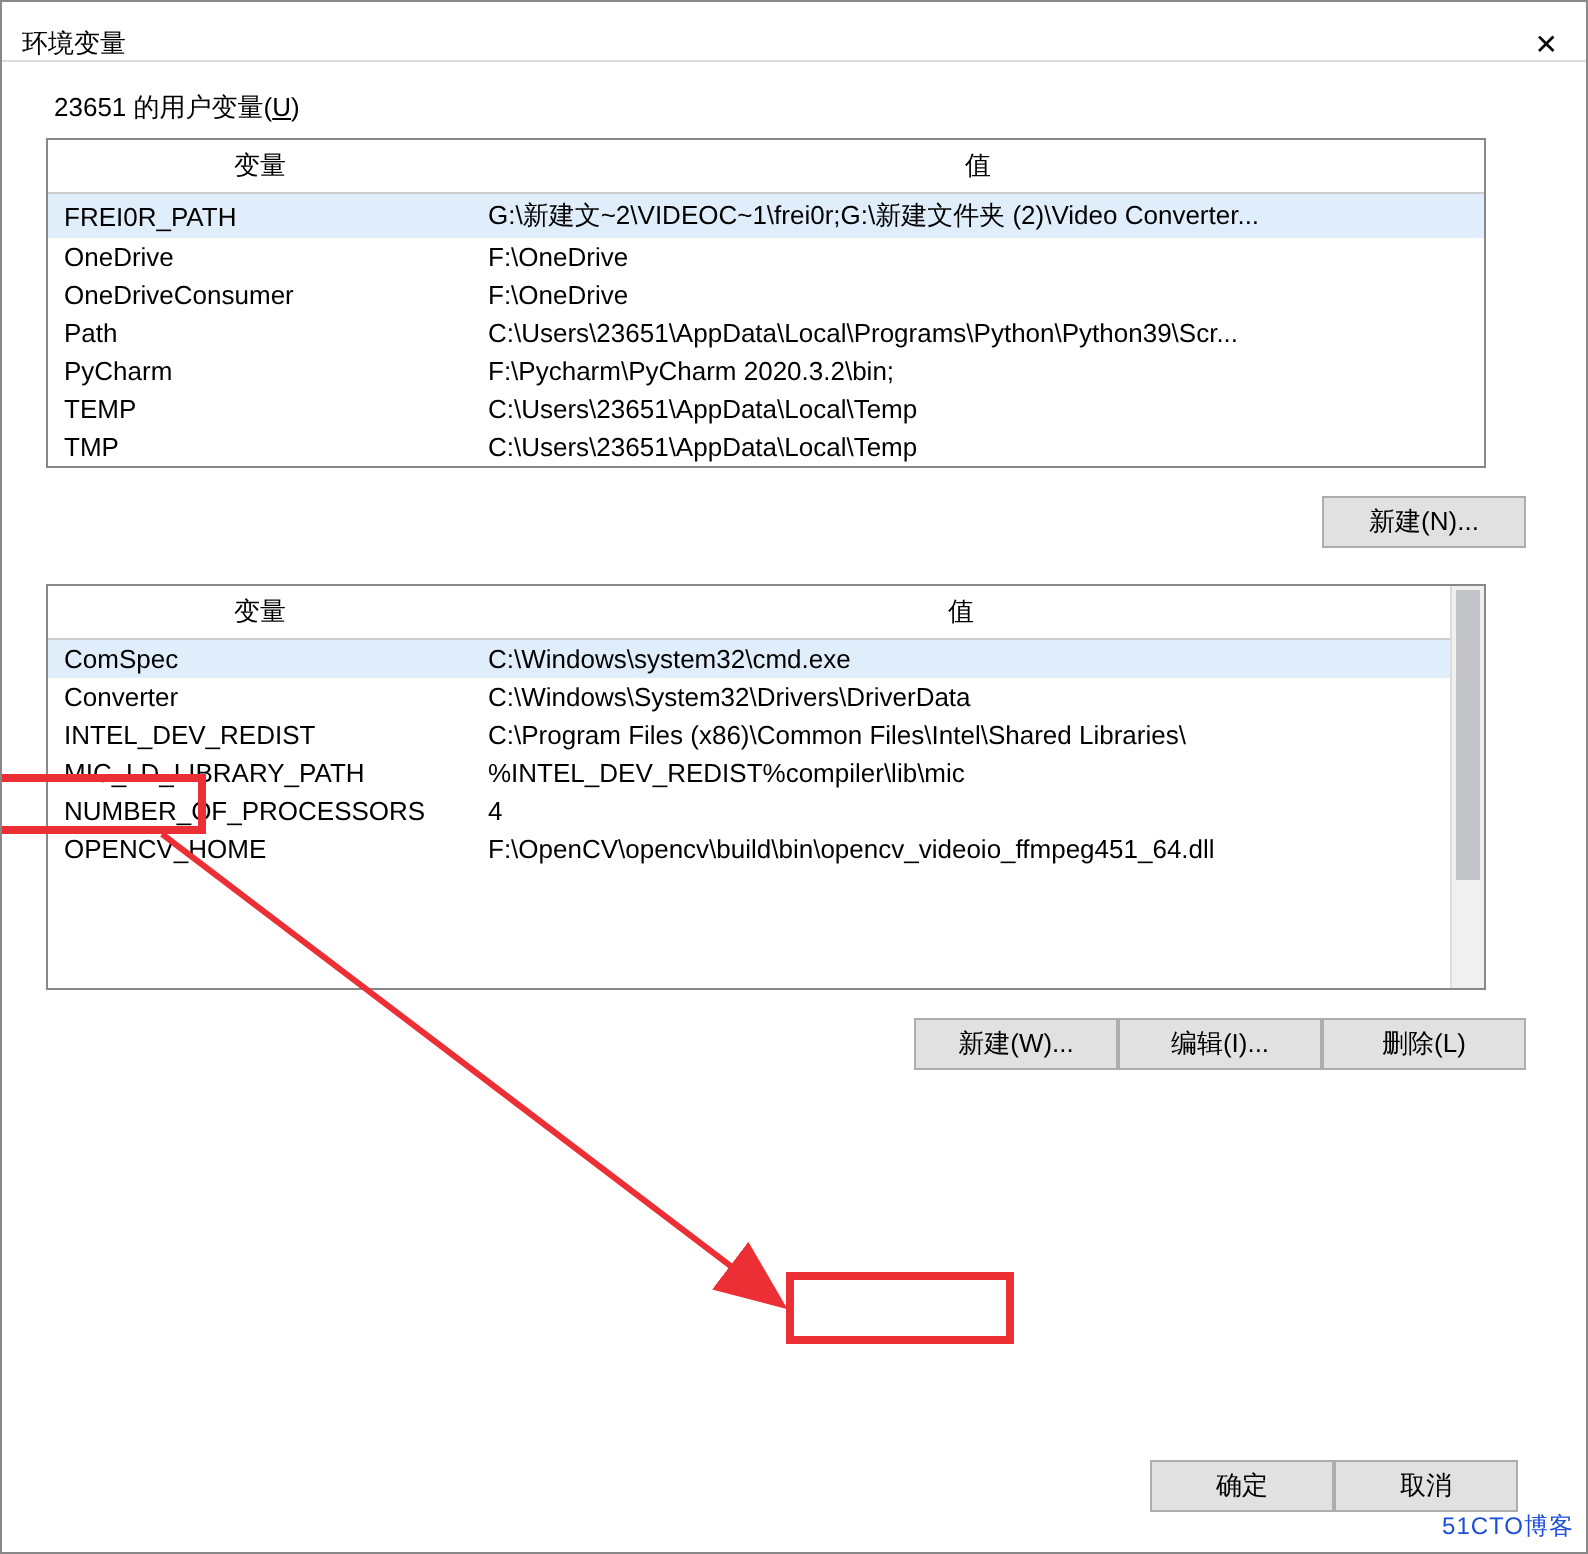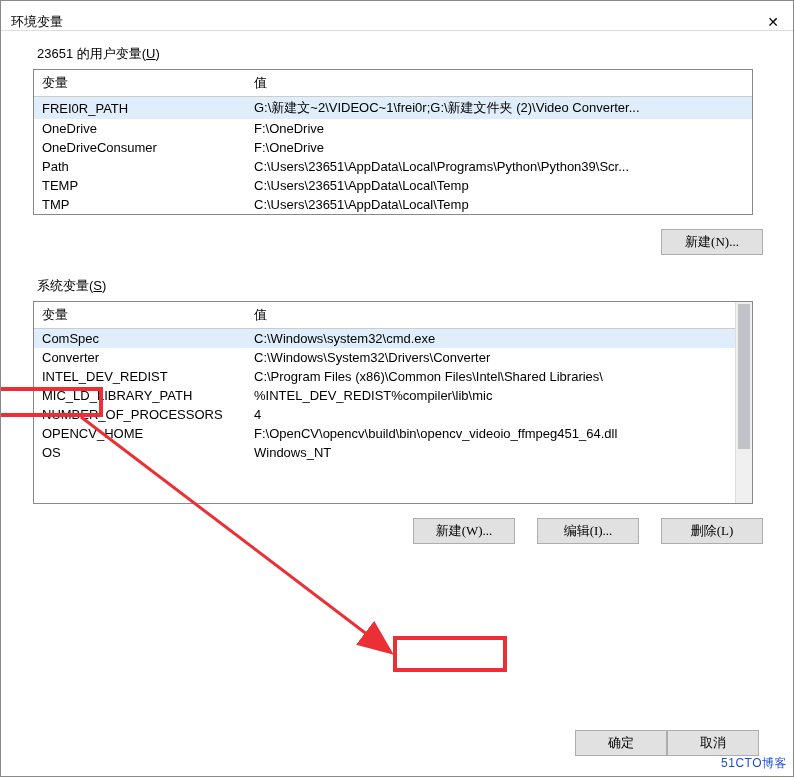--- a/index.html
+++ b/index.html
@@ -1,30 +1,30 @@
 <!DOCTYPE html>
 <html><head>
 <meta charset="utf-8">
 <style>
   * { box-sizing: border-box; margin: 0; padding: 0; }
   html, body { width: 794px; height: 777px; font-family: "Microsoft YaHei", "Segoe UI", Tahoma, sans-serif; font-size: 12px; background: #fff; color: #000; }
   .window { width: 794px; height: 777px; border: 1px solid #888; background: #fff; position: relative; display: flex; flex-direction: column; }
   .titlebar { height: 30px; display: flex; align-items: center; padding: 12px 8px 0 10px; border-bottom: 1px solid #ddd; font-size: 13px; }
   .titlebar .title { flex: 1; }
   .titlebar .close { font-size: 14px; padding: 4px 6px; cursor: pointer; }
-  .content { flex: 1; padding: 10px 16px 0 32px; overflow: hidden; position: relative; }
+  .content { flex: 1; padding: 10px 16px 0 22px; overflow: hidden; position: relative; }
   .section-label { font-size: 13px; padding: 4px 4px 6px 4px; }
   .section-label u { text-decoration: underline; }
   .table-wrap { border: 1px solid #888; width: 720px; background: #fff; margin-bottom: 10px; }
   .table { width: 100%; border-collapse: collapse; table-layout: fixed; }
-  .table th { text-align: left; font-weight: normal; padding: 4px 8px; background: #fff; font-size: 13px; border-bottom: 1px solid #ccc; }
+  .table th { text-align: center; font-weight: normal; padding: 4px 8px; background: #fff; font-size: 13px; border-bottom: 1px solid #ccc; }
   .table td { padding: 2px 8px; font-size: 13px; white-space: nowrap; overflow: hidden; text-overflow: ellipsis; }
   .table tr.sel td { background: #dfeefa; margin-left: 48px; }
   .col-var { width: 212px; }
-  .btn-row { display: flex; justify-content: flex-end; gap: 22px; padding: 4px 14px 18px 0; font-family: Liberation Serif, serif; }
+  .btn-row { display: flex; justify-content: flex-end; padding: 4px 14px 18px 0; }
   .btn { width: 102px; height: 26px; background: #e1e1e1; border: 1px solid #adadad; font-size: 13px; cursor: pointer; font-family: inherit; }
   .footer { padding: 10px 34px 20px 0; display: flex; justify-content: flex-end; }
   .footer .btn { width: 92px; }
   .scroll-wrap { position: relative; width: 720px; border: 1px solid #888; height: 203px; overflow: hidden; margin-bottom: 10px; }
   .scroll-inner { position: absolute; left:0; top:0; right:17px; bottom:0; overflow: hidden; }
   .scrollbar { position: absolute; right:0; top:0; width:17px; height:100%; background:#f0f0f0; border-left:1px solid #ddd; }
   .scrollbar .thumb { position:absolute; left:2px; right:2px; top:2px; height:72%; background:#c2c3c9; }
   
   .anno { position: absolute; border: 4px solid #ec2e35; pointer-events: none; }
   .arrow-svg { position: absolute; pointer-events: none; }
@@ -68,38 +68,39 @@
             </tr>
           <tr>
               <td>OneDriveConsumer</td>
               <td>F:\OneDrive</td>
             </tr>
           <tr>
               <td>Path</td>
               <td>C:\Users\23651\AppData\Local\Programs\Python\Python39\Scr...</td>
             </tr>
           <tr>
+              <td>PyCharm</td>
+              <td>F:\Pycharm\PyCharm 2020.3.2\bin;</td>
+            </tr>
+          <tr>
               <td>TEMP</td>
               <td>C:\Users\23651\AppData\Local\Temp</td>
             </tr>
           <tr>
               <td>TMP</td>
               <td>C:\Users\23651\AppData\Local\Temp</td>
             </tr>
         </tbody>
       </table>
     </div>
 
     <div class="btn-row">
       <button class="btn">新建(N)...</button>
     </div>
 
-    <div class="section-label">
-      <span>系统变量(</span><u>S</u><span>)</span>
-    </div>
 
     <div class="scroll-wrap">
       <div class="scroll-inner">
         <table class="table">
           <colgroup>
               <col class="col-var">
               <col>
             </colgroup>
           <thead>
             <tr>
@@ -107,41 +108,37 @@
               <th>值</th>
             </tr>
           </thead>
           <tbody>
             <tr class="sel">
                 <td>ComSpec</td>
                 <td>C:\Windows\system32\cmd.exe</td>
               </tr>
             <tr>
                 <td>Converter</td>
-                <td>C:\Windows\System32\Drivers\Converter</td>
+                <td>C:\Windows\System32\Drivers\DriverData</td>
               </tr>
             <tr>
                 <td>INTEL_DEV_REDIST</td>
                 <td>C:\Program Files (x86)\Common Files\Intel\Shared Libraries\</td>
               </tr>
             <tr>
                 <td>MIC_LD_LIBRARY_PATH</td>
                 <td>%INTEL_DEV_REDIST%compiler\lib\mic</td>
               </tr>
             <tr>
                 <td>NUMBER_OF_PROCESSORS</td>
                 <td>4</td>
               </tr>
             <tr>
                 <td>OPENCV_HOME</td>
                 <td>F:\OpenCV\opencv\build\bin\opencv_videoio_ffmpeg451_64.dll</td>
-              </tr>
-            <tr>
-                <td>OS</td>
-                <td>Windows_NT</td>
               </tr>
           </tbody>
         </table>
       </div>
       <div class="scrollbar">
           <div class="thumb"></div>
         </div>
     </div>
 
     <div class="btn-row">

